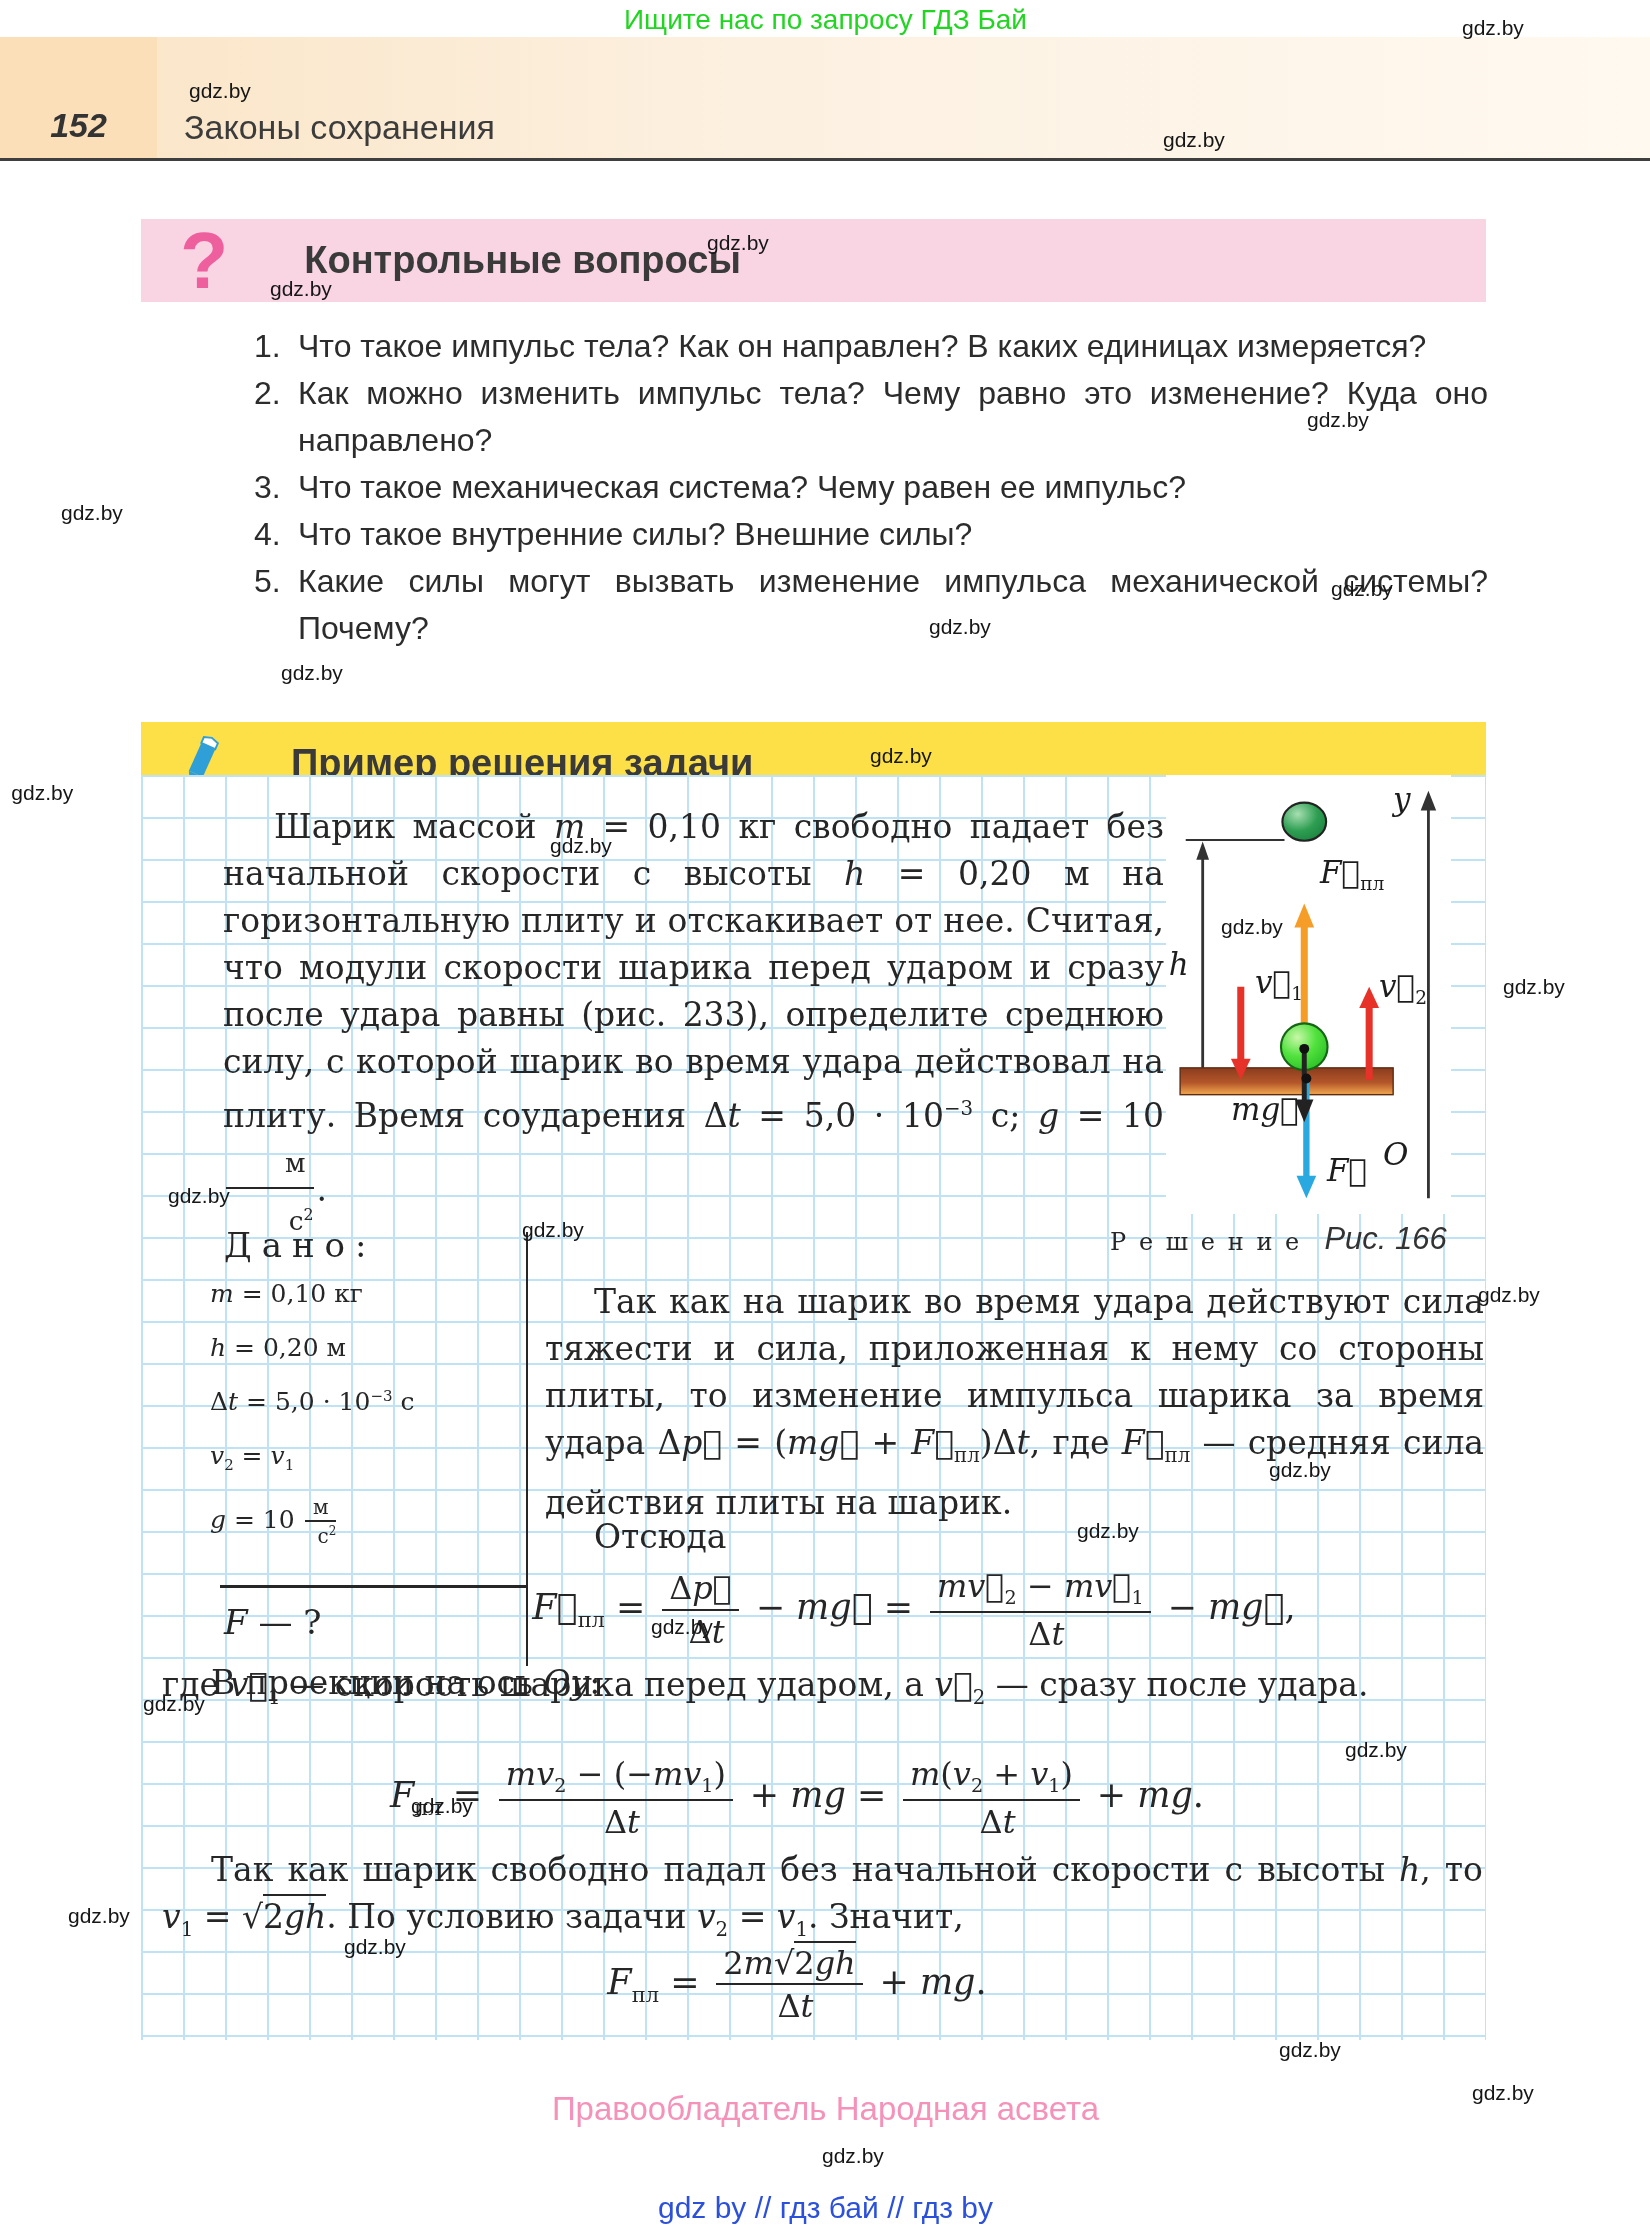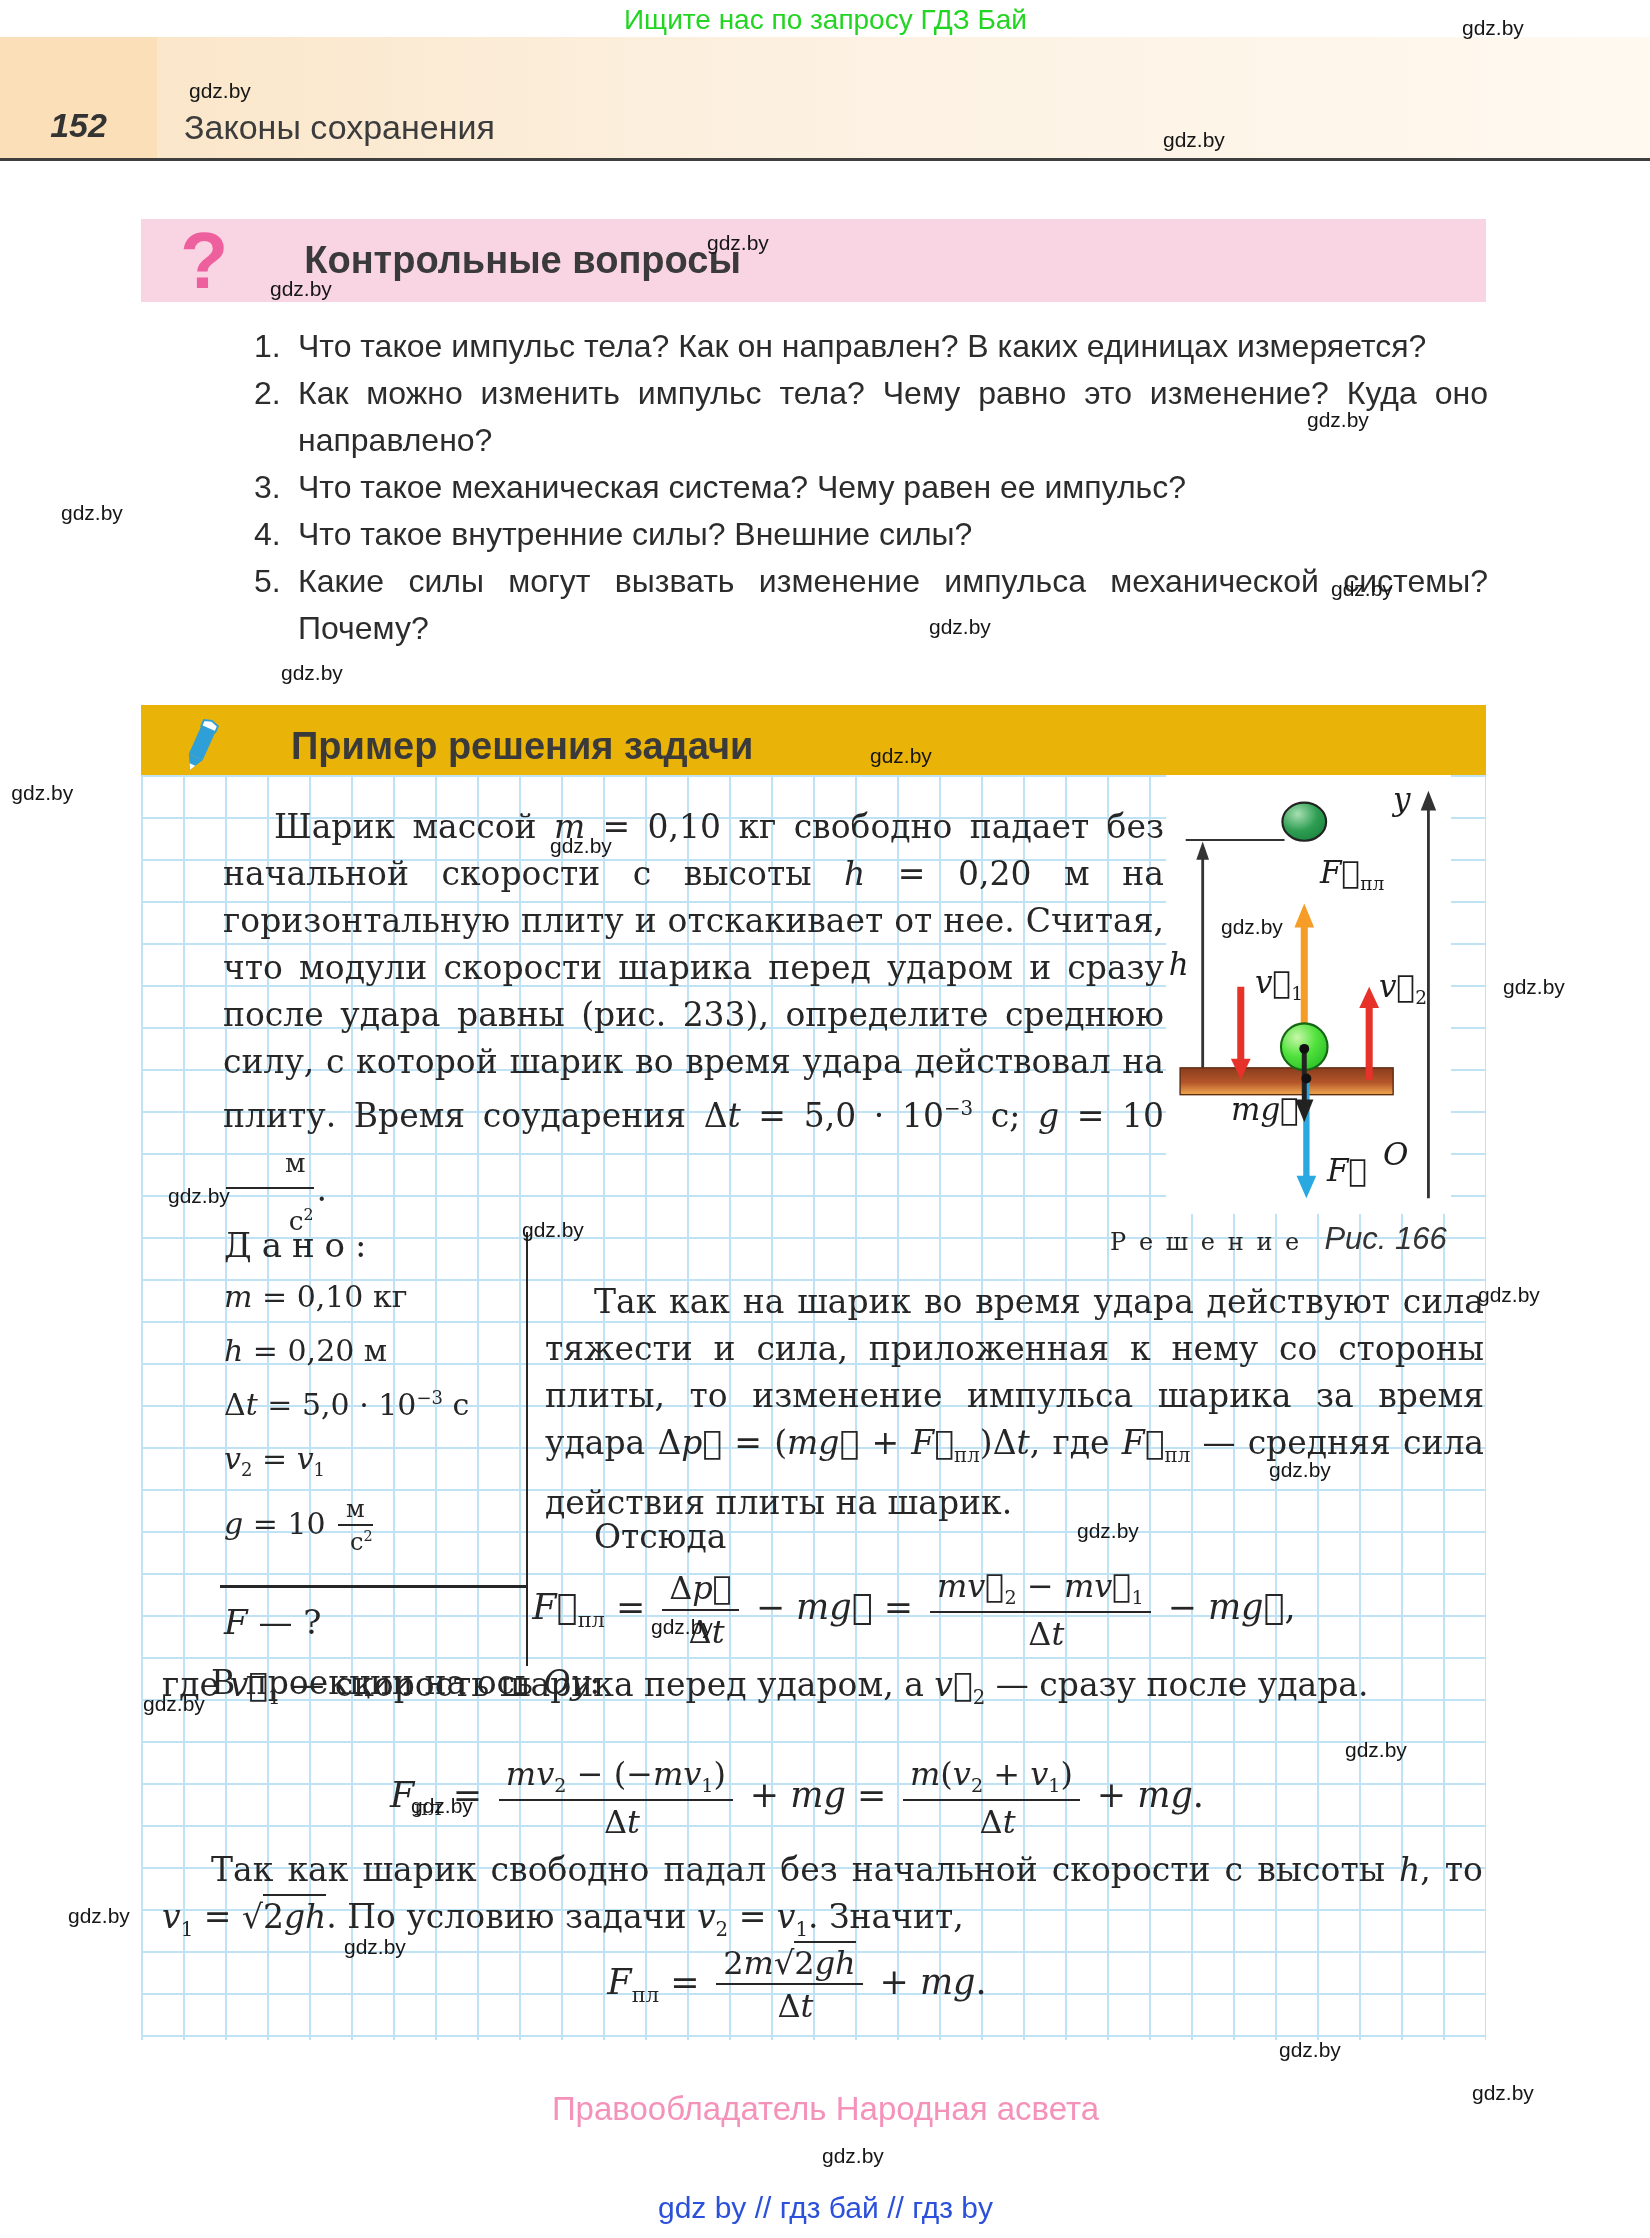--- a/index.html
+++ b/index.html
@@ -14,21 +14,21 @@
     background:linear-gradient(90deg,#fae4c4 0%,#fcf0e0 45%,#fff9f0 100%);
     border-bottom:3.5px solid #3f3f3f;display:flex;}
   .header-num{width:157px;height:100%;background:#fbdfb8;display:flex;
     align-items:flex-end;justify-content:center;padding-bottom:12.7px;box-sizing:border-box;
     font-size:34px;font-weight:bold;font-style:italic;color:#333;}
   .header-title{display:flex;align-items:flex-end;padding:0 0 11.3px 27px;box-sizing:border-box;
     font-size:34px;color:#3c3c3c;}
   
   .banner{position:absolute;left:141px;width:1345px;height:83px;display:flex;align-items:center;}
   .banner.pink{top:219px;background:#f9d5e4;}
-  .banner.blue{top:705px;background:#eab308;}
+  .banner.blue{top:722px;background:#fde047;}
   .q-icon{font-size:79px;font-weight:bold;color:#ee5f9e;margin-left:39px;line-height:1;}
   .banner-title{font-size:38px;font-weight:bold;color:#3a3a3a;margin-left:76px;}
   .banner.blue .banner-title{margin-left:65px;}
   .pencil{margin-left:34px;width:51px;height:59px;}
   
   .q-list{position:absolute;left:254px;top:323px;width:1234px;}
   .q-item{display:flex;font-size:32px;line-height:47px;color:#2c2c2c;}
   .q-num{width:44px;flex:0 0 44px;}
   .q-text{flex:1;text-align:justify;}
   
@@ -41,21 +41,21 @@
   sup{font-size:0.6em;}
   .fr{display:inline-flex;flex-direction:column;vertical-align:middle;text-align:center;margin:0 5.6px;}
   .fr .n{border-bottom:2.1px solid #262626;padding:0 7px 1.4px;}
   .fr .d{padding-top:2px;margin-left:12px;}
   .fr.small{font-size:0.8em;margin:0 2.8px;}
   .sqrt{white-space:nowrap;}
   .sqrt .rad{border-top:2.1px solid #262626;padding-top:0.7px;}
   .problem{position:absolute;left:82px;top:28px;width:941px;font-size:33px;line-height:47px;
     text-align:justify;text-indent:51px;}
   .given-head{position:absolute;left:83px;top:450px;font-size:34px;letter-spacing:10px;}
-  .g-list{position:absolute;left:83px;top:504px;width:296px;font-size:30px;font-style:normal;}
+  .g-list{position:absolute;left:69px;top:504px;width:296px;font-size:25px;font-style:normal;}
   .g-row{height:54px;}
   .g-row.tall{height:82px;}
   .given-line{position:absolute;left:79px;top:810px;width:308px;height:2.8px;background:#262626;}
   .given-find{position:absolute;left:83px;top:827px;font-size:34px;}
   .divider-v{position:absolute;left:385px;top:457px;width:2.1px;height:434px;background:#262626;}
   .sol-head{position:absolute;left:395px;top:453px;width:776px;text-align:right;
     font-size:24px;letter-spacing:12.7px;}
   .sol-p1{position:absolute;left:404px;top:503px;width:939px;font-size:33px;line-height:47px;
     text-align:justify;text-indent:49px;}
   .otsyuda{position:absolute;left:453px;top:742px;font-size:33px;}

